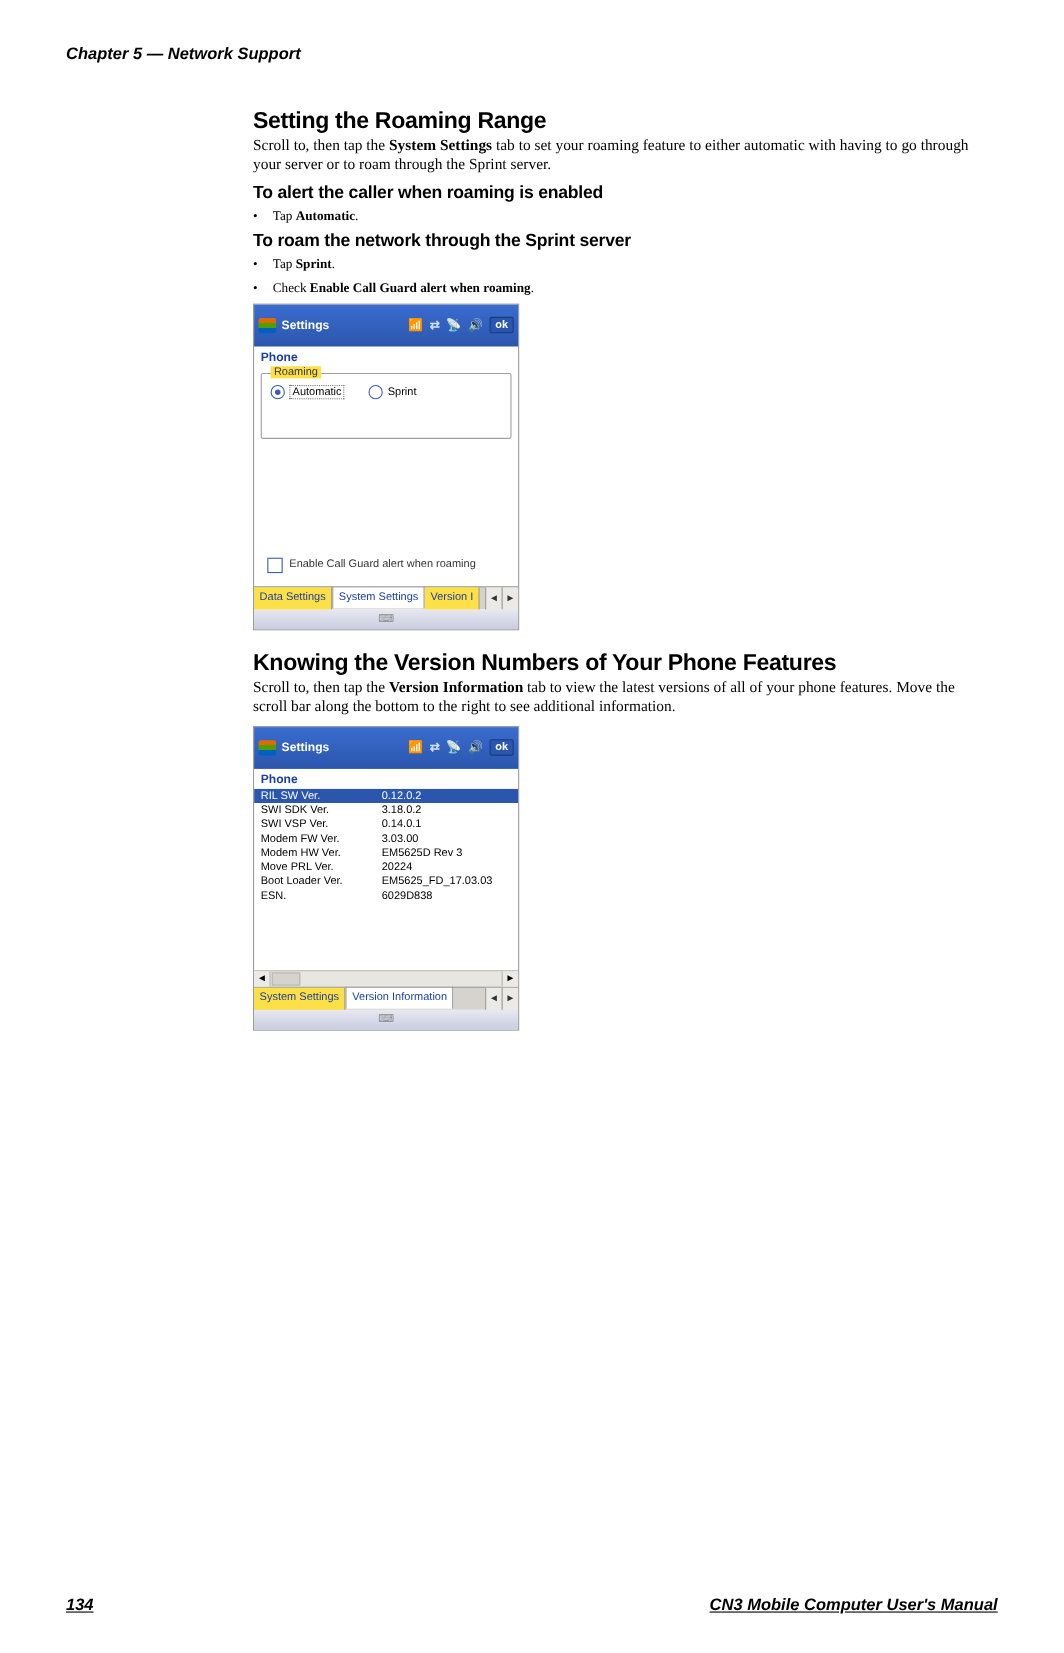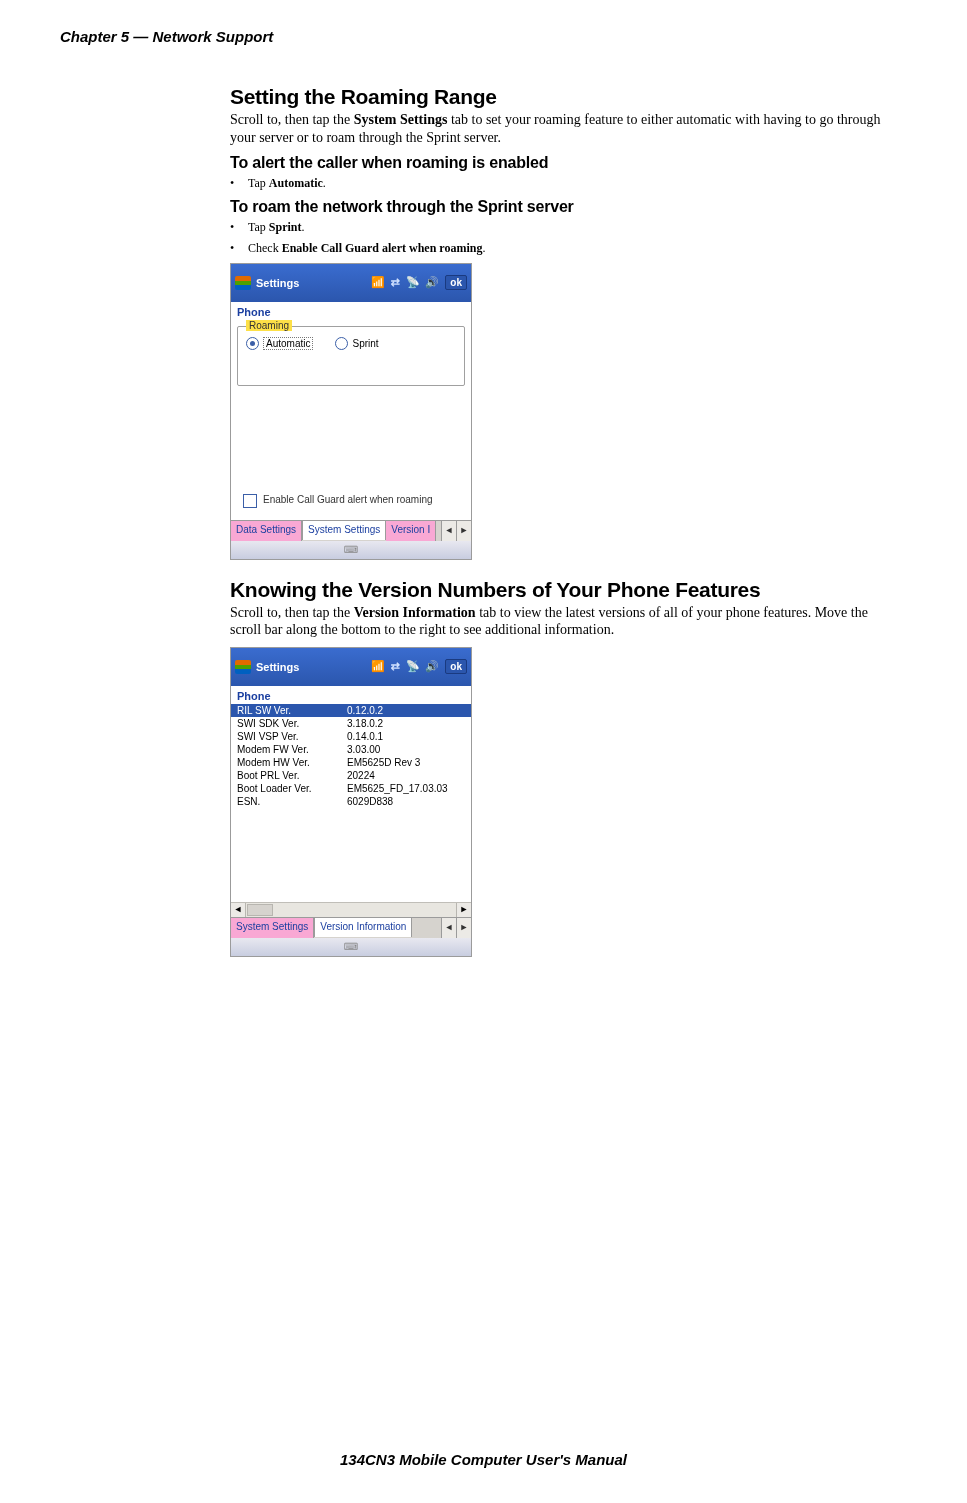--- a/index.html
+++ b/index.html
@@ -18,20 +18,21 @@
     box-sizing: border-box;
     height: 100%;
     position: relative;
   }
   .header-chapter {
     font-family: "Helvetica Neue", Arial, sans-serif;
     font-weight: bold;
     font-style: italic;
     font-size: 15px;
     margin-bottom: 40px;
+    margin-top: 13px;
   }
   .content {
     margin-left: 170px;
     margin-right: 10px;
   }
   .section-title {
     font-family: "Helvetica Neue", Arial, sans-serif;
     font-weight: 800;
     font-size: 21px;
     margin-bottom: 2px;
@@ -164,21 +165,21 @@
     height: 20px;
     background: #d6d3ce;
     border-top: 1px solid #9b9b9b;
     font-size: 10px;
     align-items: stretch;
   }
   .tab {
     border-right: 1px solid #9b9b9b;
     padding: 3px 5px 0 5px;
     color: #1b3fa0;
-    background: #f9a8d4;
+    background: #fde047;
   }
   .tab.active {
     background: #fff;
     position: relative;
     top: -1px;
     border-top: 1px solid #9b9b9b;
     border-left: 1px solid #9b9b9b;
   }
   .tab-arrows {
     margin-left: auto;
@@ -197,21 +198,21 @@
     height: 18px;
     background: linear-gradient(#e8e8f0, #c8cde0);
     text-align: center;
     line-height: 18px;
     color: #888;
     font-size: 10px;
   }
 
   
   .list-area {
-    height: 198px;
+    height: 165px;
     overflow: hidden;
     font-size: 10px;
   }
   .list-row {
     display: flex;
     padding: 1px 6px;
   }
   .list-row.sel { background: #2b56ad; color: #fff; }
   .list-row .k { flex: 0 0 110px; }
   .hscroll {
@@ -228,25 +229,26 @@
   .hscroll .thumb {
     width: 24px; background: #d6d3ce; border: 1px solid #b8b6b0; margin: 1px 0 1px 1px;
   }
 
   .footer {
     position: absolute;
     bottom: 35px;
     left: 60px;
     right: 60px;
     display: flex;
-    justify-content: center;
+    justify-content: space-between;
     font-family: "Helvetica Neue", Arial, sans-serif;
     font-weight: bold;
     font-style: italic;
     font-size: 15px;
+    text-decoration: underline;
   }
 </style>
 </head>
 <body>
 
 <div class="page">
 
   <div class="header-chapter">Chapter 5 — Network Support</div>
 
   <div class="content">
@@ -347,21 +349,21 @@
         </div>
         <div class="list-row">
           <span class="k">Modem FW Ver.</span>
           <span>3.03.00</span>
         </div>
         <div class="list-row">
           <span class="k">Modem HW Ver.</span>
           <span>EM5625D Rev 3</span>
         </div>
         <div class="list-row">
-          <span class="k">Boot PRL Ver.</span>
+          <span class="k">Move PRL Ver.</span>
           <span>20224</span>
         </div>
         <div class="list-row">
           <span class="k">Boot Loader Ver.</span>
           <span>EM5625_FD_17.03.03</span>
         </div>
         <div class="list-row">
           <span class="k">ESN.</span>
           <span>6029D838</span>
         </div>

